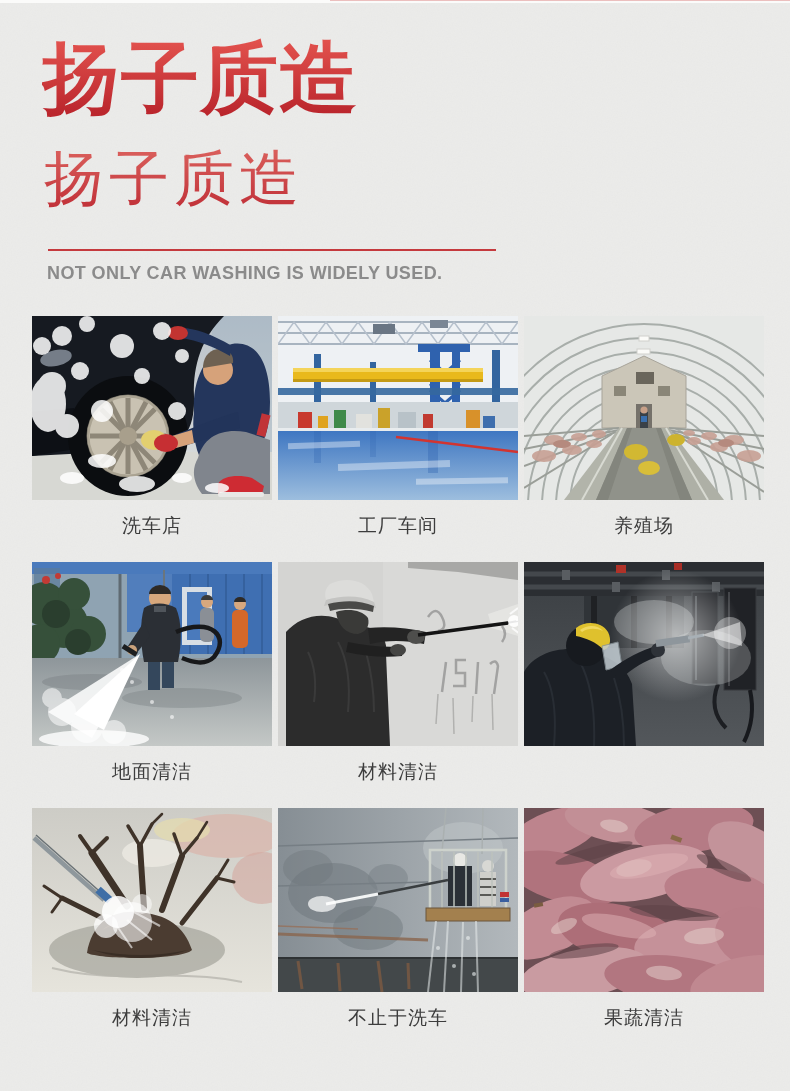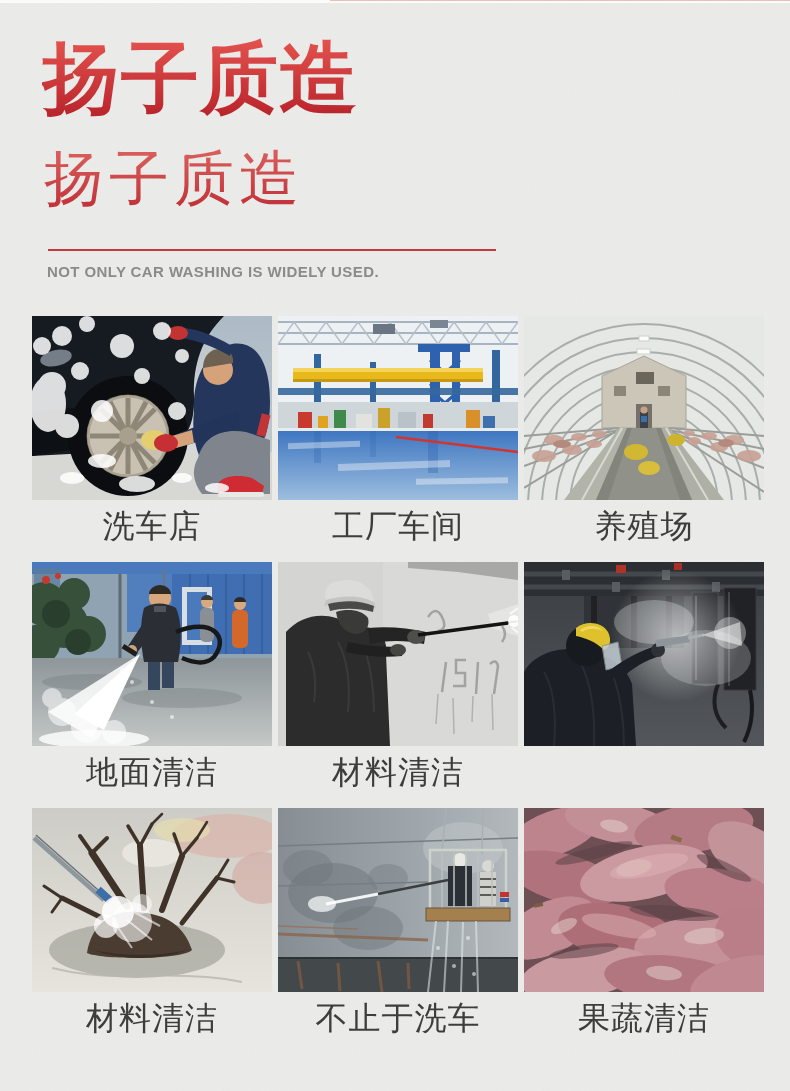--- a/index.html
+++ b/index.html
@@ -25,38 +25,38 @@
     position:absolute;left:44px;top:146px;
     font-size:60px;font-weight:400;line-height:1.1;letter-spacing:5px;
     color:var(--title-bottom,#c02a30);
     background:linear-gradient(180deg,#db625e 0%,#c2333a 90%);
     -webkit-background-clip:text;background-clip:text;
     -webkit-text-fill-color:transparent;
   }
   .divider{position:absolute;left:48px;top:249px;width:448px;height:2px;background:var(--divider,#c53a3e);}
   .tagline{
     position:absolute;left:47px;top:263px;
-    font-size:15px;font-weight:700;letter-spacing:.4px;
+    font-size:18px;font-weight:700;letter-spacing:.4px;
     color:var(--tagline,#8b8b8b);
   }
 
   .grid{
     position:absolute;left:32px;top:316px;width:732px;
     display:grid;grid-template-columns:repeat(3,240px);
     column-gap:6px;row-gap:18px;
   }
   .cell{width:240px;}
   .photo{
     width:240px;height:184px;overflow:hidden;background:#c8c8c4;
     display:block;
   }
   .photo svg{display:block;width:240px;height:184px;}
   .caption{
     margin-top:8px;height:36px;line-height:36px;text-align:center;
-    font-size:32px;color:var(--caption,#3d3d3d);font-weight:400;
+    font-size:19px;color:var(--caption,#3d3d3d);font-weight:400;
     letter-spacing:1px;
   }
 </style>
 </head>
 <body style="background: rgb(236, 236, 234);">
 
 <svg class="texture" width="790" height="1091">
   <filter id="grain">
       <feTurbulence type="fractalNoise" baseFrequency="0.8" numOctaves="2" result="n"></feTurbulence>
     <feColorMatrix in="n" type="matrix" values="0 0 0 0 0.55  0 0 0 0 0.55  0 0 0 0 0.54  0 0 0 0.18 0"></feColorMatrix>

